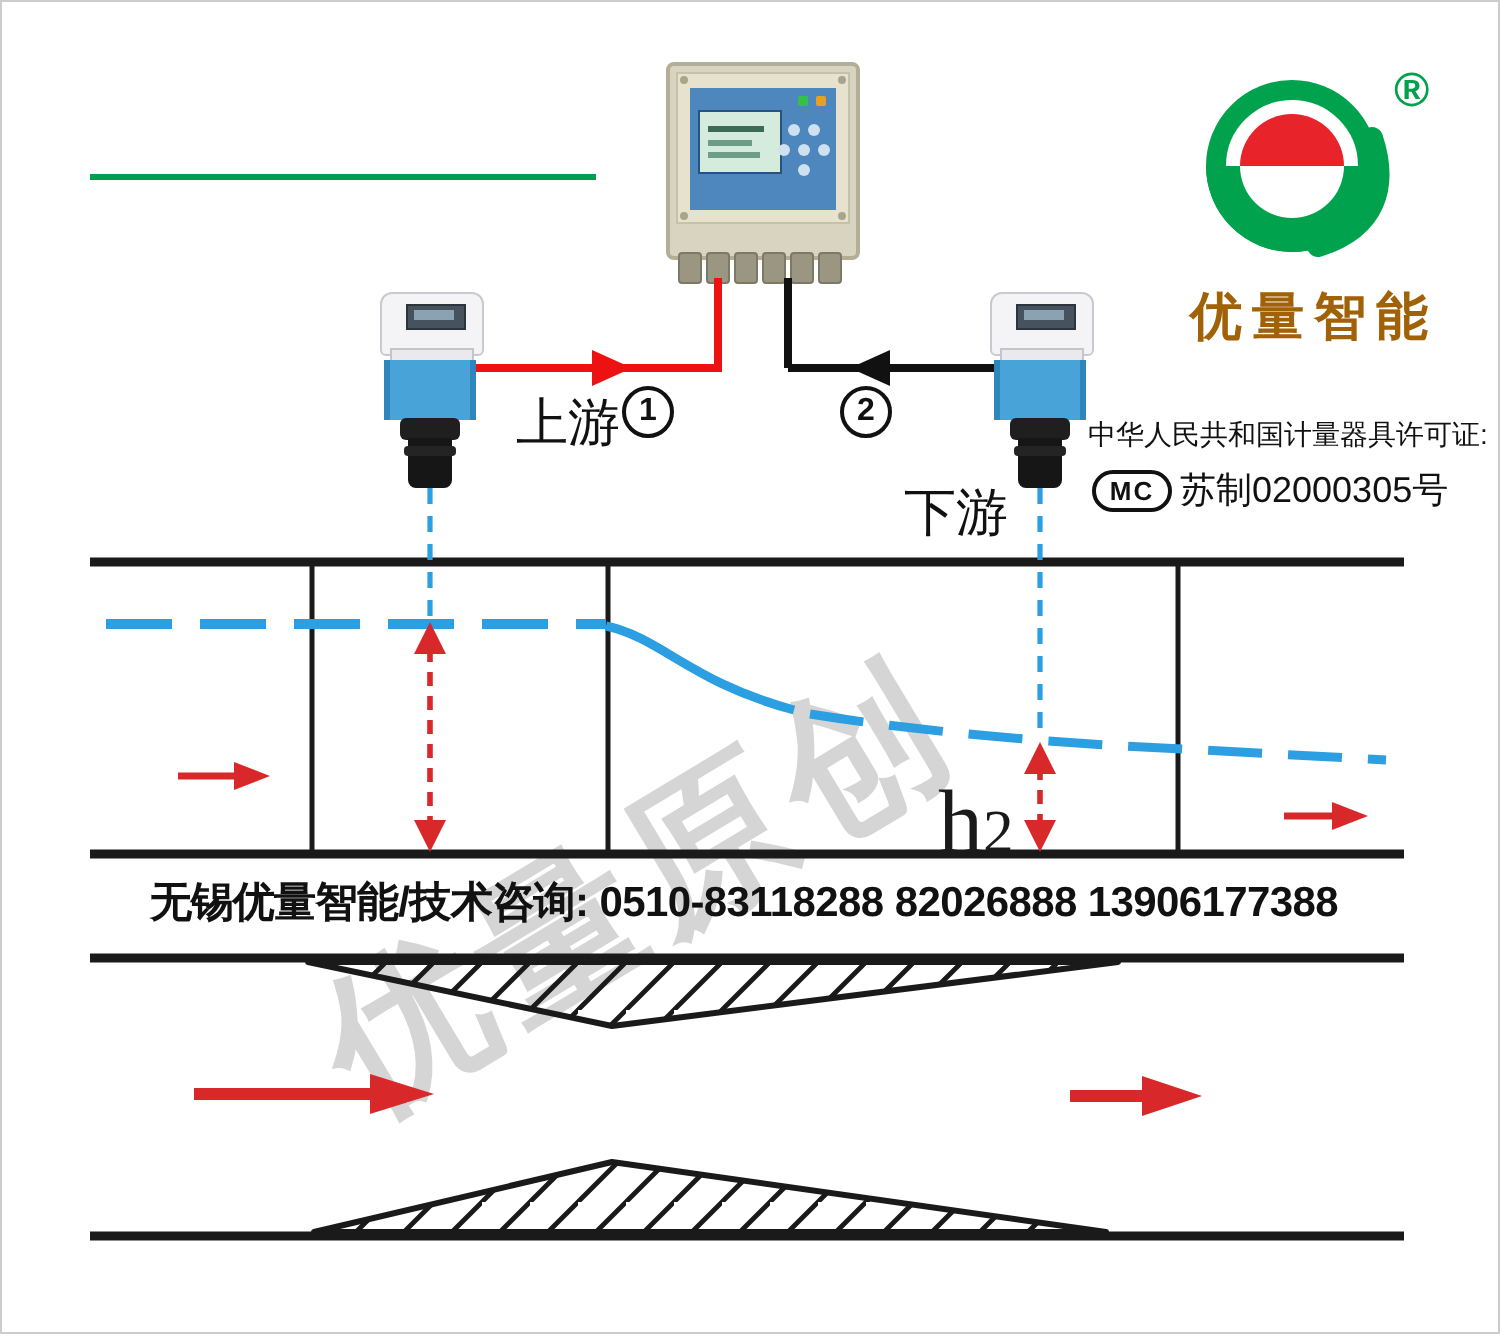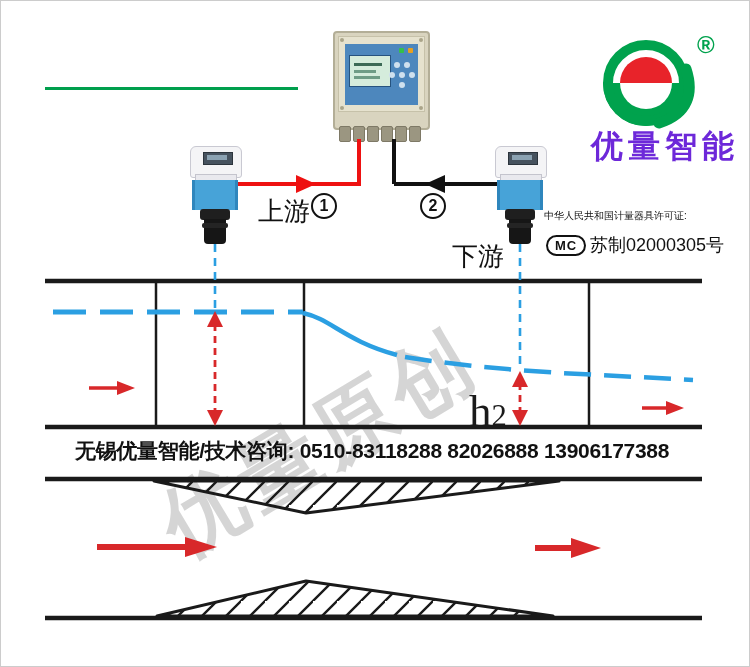--- a/index.html
+++ b/index.html
@@ -9,21 +9,21 @@
 
   
   #title{left:44px;top:36px;font-family:"Liberation Serif","DejaVu Serif",serif;font-size:33px;letter-spacing:-1px;color:#1a1a1a;white-space:nowrap;}
   #title-underline{left:44px;top:86px;width:253px;height:3px;background:#009f4d;}
   #subtitle{left:40px;top:91px;font-size:23px;white-space:nowrap;font-family:"Liberation Serif","DejaVu Serif",serif;}
   .sub-red{color:#c8242c;}
   .sub-dark{color:#1a1a1a;}
 
   
   #logo-svg{left:588px;top:20px;}
-  #brand-name{left:590px;top:124px;width:132px;text-align:center;font-size:32px;font-weight:bold;letter-spacing:5px;color:#6d28d9;white-space:nowrap;}
+  #brand-name{left:590px;top:140px;width:132px;text-align:center;font-size:26px;font-weight:bold;letter-spacing:5px;color:#a16207;white-space:nowrap;}
 
   
   #controller{left:332px;top:30px;width:93px;height:95px;background:#d9d4bf;border:2px solid #b3ae97;border-radius:4px;}
   #ctrl-cover{position:absolute;left:3px;top:3px;right:3px;bottom:16px;background:#e6e2ce;border:1px solid #c6c1a9;}
   #ctrl-panel{position:absolute;left:6px;top:7px;right:6px;bottom:6px;background:#4d87bd;}
   #ctrl-lcd{position:absolute;left:4px;top:11px;width:40px;height:30px;background:#d5ecdc;border:1px solid #26537f;}
   .lcd-line{position:absolute;left:4px;height:3px;background:#6f9c86;}
   .led{position:absolute;width:5px;height:5px;border-radius:1px;}
   .key{position:absolute;width:6px;height:6px;border-radius:50%;background:#cfe0ee;}
   .screw{position:absolute;width:4px;height:4px;border-radius:50%;background:#aaa489;}
@@ -45,21 +45,21 @@
   .sensor-display-inner{position:absolute;left:3px;top:2px;width:20px;height:5px;background:#8ba2b2;}
   .sensor-flange{position:absolute;left:8px;top:28px;width:40px;height:7px;background:#e9e9ee;border:1px solid #c4c4cd;}
   .sensor-body{position:absolute;left:5px;top:34px;width:46px;height:30px;background:#47a3d8;border-left:3px solid #2f86bd;border-right:3px solid #2f86bd;box-sizing:border-box;}
   .sensor-collar{position:absolute;left:13px;top:63px;width:30px;height:11px;background:#1f1f1f;border-radius:3px;}
   .sensor-barrel{position:absolute;left:17px;top:73px;width:22px;height:25px;background:#161616;border-radius:0 0 4px 4px;}
   .sensor-ring{position:absolute;left:15px;top:77px;width:26px;height:5px;background:#242424;border-radius:2px;}
 
   
   .cn-label{position:absolute;font-size:26px;color:#111;white-space:nowrap;}
   .circle-num{position:absolute;width:26px;height:26px;border:2.5px solid #111;border-radius:50%;display:flex;align-items:center;justify-content:center;font-size:16px;font-weight:bold;color:#111;box-sizing:border-box;}
-  #license-1{left:543px;top:208px;font-size:10px;color:#111;white-space:nowrap;}
+  #license-1{left:543px;top:208px;font-size:14px;color:#111;white-space:nowrap;}
   #mc-oval{left:545px;top:234px;width:40px;height:21px;border:2px solid #111;border-radius:11px;display:flex;align-items:center;justify-content:center;font-size:13px;font-weight:bold;letter-spacing:1px;color:#111;box-sizing:border-box;}
   #license-2{left:589px;top:232px;font-size:18px;color:#111;white-space:nowrap;}
 
   
   .h-label{position:absolute;font-family:"Liberation Serif","DejaVu Serif",serif;color:#1a1a1a;white-space:nowrap;}
   #h1-label{left:224px;top:356px;font-size:48px;}
   #h2-label{left:468px;top:384px;font-size:45px;}
   .h-digit{font-size:0.68em;}
   #contact-line{left:42px;top:436px;width:658px;text-align:center;font-size:21px;font-weight:600;color:#111;letter-spacing:-0.3px;white-space:nowrap;}
   #flume-label{left:352px;top:528px;font-size:23px;font-weight:500;color:#111;letter-spacing:6px;white-space:nowrap;}

